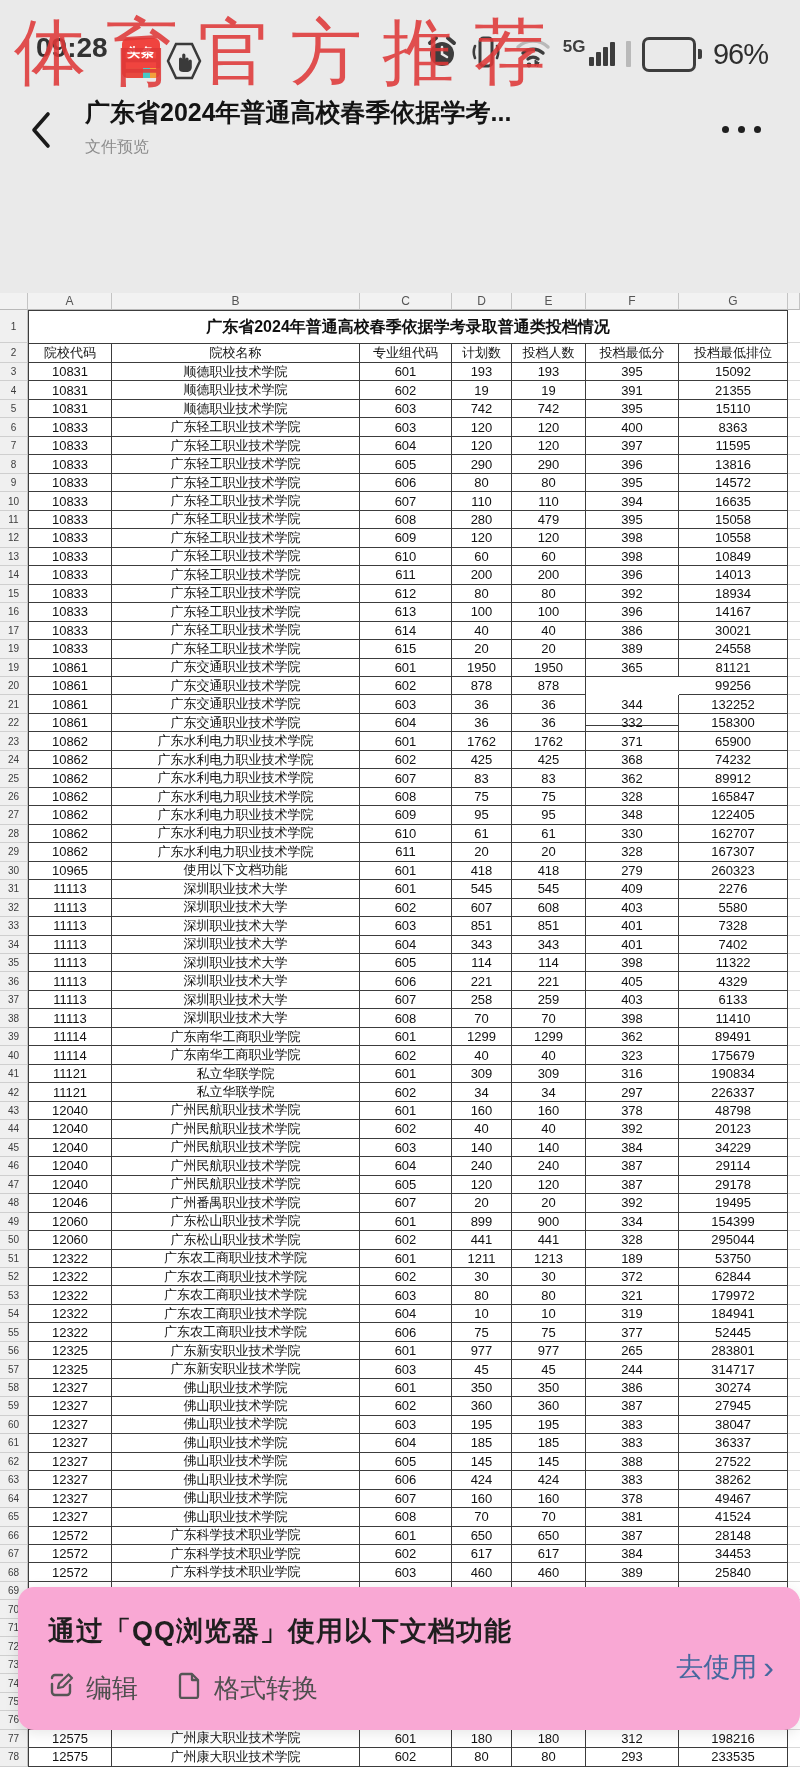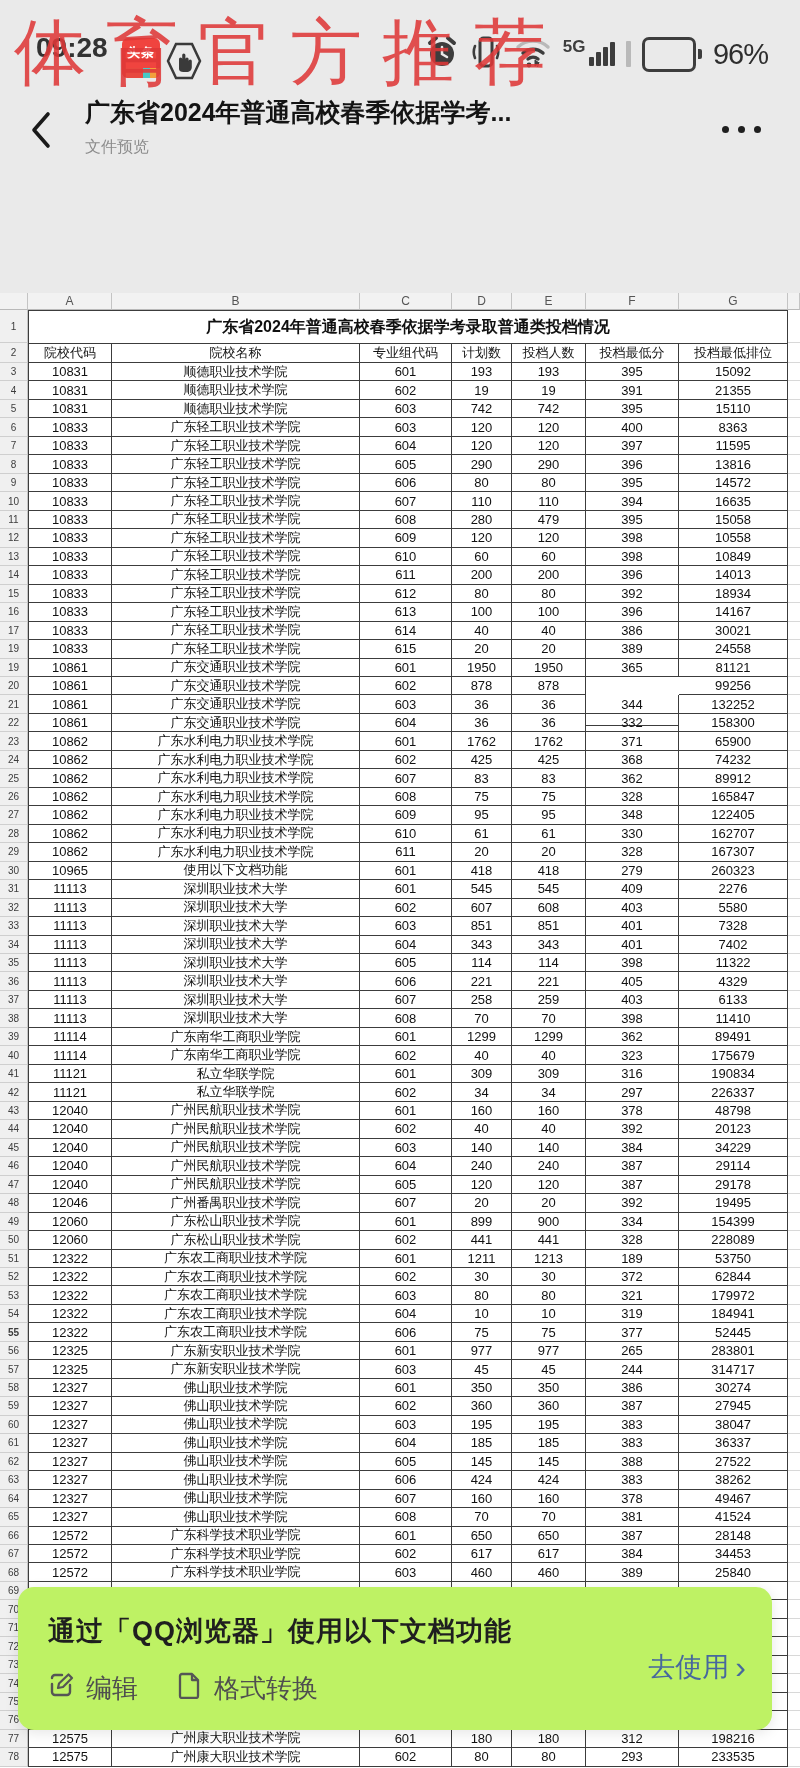--- a/index.html
+++ b/index.html
@@ -58,22 +58,22 @@
   .dcell.first{border-left:1px solid #3c3c3c;}
   .sliver{box-sizing:border-box;width:12px;flex:0 0 12px;border-bottom:1px solid #d8d8d8;background:#fff;}
   .titlerow{height:33px;}
   .titlerow .merged{box-sizing:border-box;width:760px;flex:0 0 760px;border:1px solid #3c3c3c;border-bottom:none;
       display:flex;align-items:center;justify-content:center;font-size:16px;font-weight:bold;color:#101010;}
   .headerrow{height:20px;}
   .headerrow .dcell{border-top:1px solid #3c3c3c;font-size:13px;color:#141414;}
   .datarow{height:18.47px;}
 
   
-  .card{position:absolute;left:18px;top:1587px;width:754px;height:143px;background:#bef264;border-radius:16px;
-        box-shadow:0 3px 14px rgba(0,0,0,.10);z-index:40;}
+  .card{position:absolute;left:18px;top:1587px;width:754px;height:143px;background:#f9a8d4;border-radius:16px;
+        box-shadow:0 3px 14px rgba(0,0,0,.10);z-index:40;padding-left:28px;}
   .card-title{position:absolute;left:30px;top:26px;font-size:27px;font-weight:bold;color:#1f1f1f;letter-spacing:1px;}
   .card-action{position:absolute;right:26px;top:62px;font-size:27px;color:#47689e;display:flex;align-items:center;gap:6px;cursor:pointer;}
   .card-action .arr{font-size:32px;line-height:27px;}
   .card-buttons{position:absolute;left:30px;top:84px;display:flex;gap:40px;}
   .cbtn{display:flex;align-items:center;gap:12px;font-size:26px;color:#4f4f4f;cursor:pointer;}
 </style>
 </head>
 <body>
 
 <div class="screen">
@@ -701,21 +701,21 @@
           <div class="sliver" style="width: 12px; flex: 0 0 12px;"></div>
         </div>
         <div class="srow datarow">
           <div class="numc" style="width: 28px; flex: 0 0 28px;">50</div>
           <div class="dcell first" style="width: 84px; flex: 0 0 84px;">12060</div>
           <div class="dcell" style="width: 248px; flex: 0 0 248px;">广东松山职业技术学院</div>
           <div class="dcell" style="width: 92px; flex: 0 0 92px;">602</div>
           <div class="dcell" style="width: 60px; flex: 0 0 60px;">441</div>
           <div class="dcell" style="width: 74px; flex: 0 0 74px;">441</div>
           <div class="dcell" style="width: 93px; flex: 0 0 93px;">328</div>
-          <div class="dcell" style="width: 109px; flex: 0 0 109px;">228089</div>
+          <div class="dcell" style="width: 109px; flex: 0 0 109px;">295044</div>
           <div class="sliver" style="width: 12px; flex: 0 0 12px;"></div>
         </div>
         <div class="srow datarow">
           <div class="numc" style="width: 28px; flex: 0 0 28px;">51</div>
           <div class="dcell first" style="width: 84px; flex: 0 0 84px;">12322</div>
           <div class="dcell" style="width: 248px; flex: 0 0 248px;">广东农工商职业技术学院</div>
           <div class="dcell" style="width: 92px; flex: 0 0 92px;">601</div>
           <div class="dcell" style="width: 60px; flex: 0 0 60px;">1211</div>
           <div class="dcell" style="width: 74px; flex: 0 0 74px;">1213</div>
           <div class="dcell" style="width: 93px; flex: 0 0 93px;">189</div>
@@ -749,21 +749,21 @@
           <div class="dcell first" style="width: 84px; flex: 0 0 84px;">12322</div>
           <div class="dcell" style="width: 248px; flex: 0 0 248px;">广东农工商职业技术学院</div>
           <div class="dcell" style="width: 92px; flex: 0 0 92px;">604</div>
           <div class="dcell" style="width: 60px; flex: 0 0 60px;">10</div>
           <div class="dcell" style="width: 74px; flex: 0 0 74px;">10</div>
           <div class="dcell" style="width: 93px; flex: 0 0 93px;">319</div>
           <div class="dcell" style="width: 109px; flex: 0 0 109px;">184941</div>
           <div class="sliver" style="width: 12px; flex: 0 0 12px;"></div>
         </div>
         <div class="srow datarow">
-          <div class="numc" style="width: 28px; flex: 0 0 28px; font-weight: bold;">55</div>
+          <div class="numc" style="width: 28px; flex: 0 0 28px;">55</div>
           <div class="dcell first" style="width: 84px; flex: 0 0 84px;">12322</div>
           <div class="dcell" style="width: 248px; flex: 0 0 248px;">广东农工商职业技术学院</div>
           <div class="dcell" style="width: 92px; flex: 0 0 92px;">606</div>
           <div class="dcell" style="width: 60px; flex: 0 0 60px;">75</div>
           <div class="dcell" style="width: 74px; flex: 0 0 74px;">75</div>
           <div class="dcell" style="width: 93px; flex: 0 0 93px;">377</div>
           <div class="dcell" style="width: 109px; flex: 0 0 109px;">52445</div>
           <div class="sliver" style="width: 12px; flex: 0 0 12px;"></div>
         </div>
         <div class="srow datarow">

